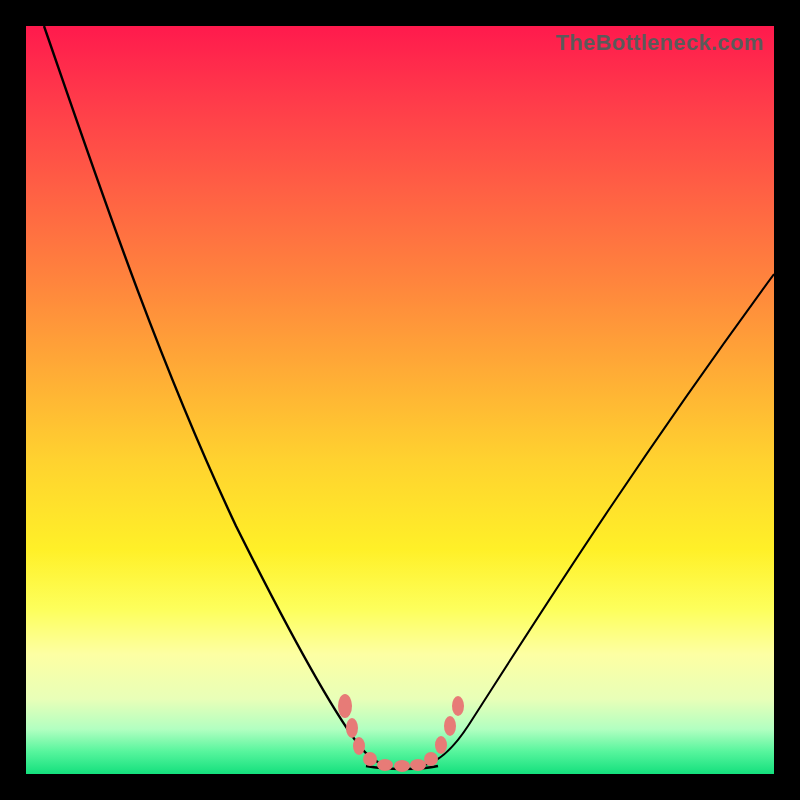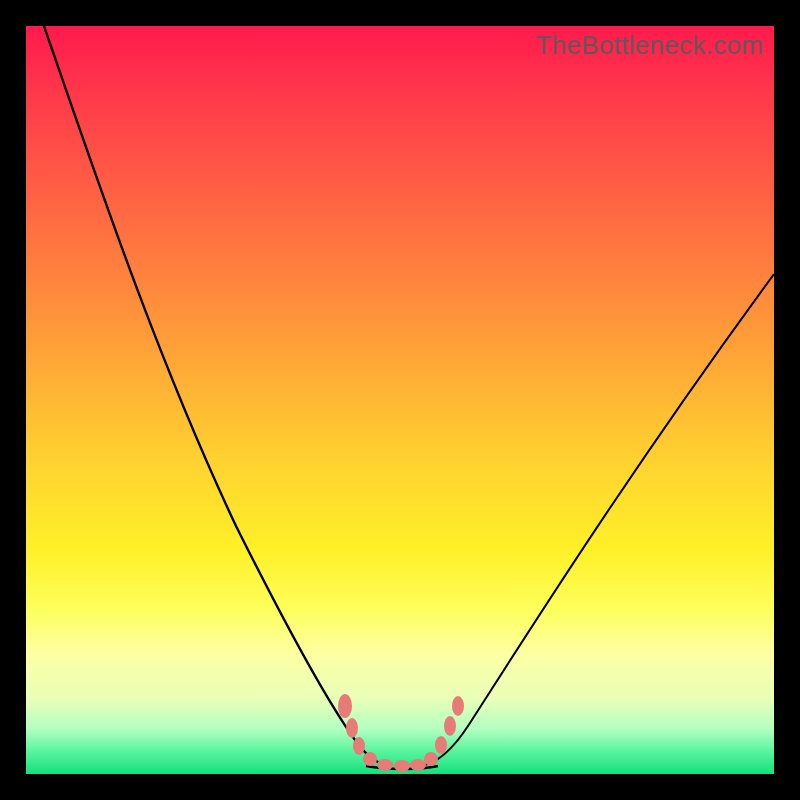--- a/index.html
+++ b/index.html
@@ -31,22 +31,22 @@
       #b2ffc1 94%,
       #57f59d 97%,
       #14e07d 100%
     );
   }
   .watermark {
     position: absolute;
     top: 4px;
     right: 10px;
     color: #5a5a5a;
-    font-size: 26px;
-    font-weight: 400;
+    font-size: 22px;
+    font-weight: 700;
     letter-spacing: 0.3px;
     z-index: 10;
     user-select: none;
   }
   svg.curve {
     position: absolute;
     left: 0;
     top: 0;
     width: 748px;
     height: 748px;

